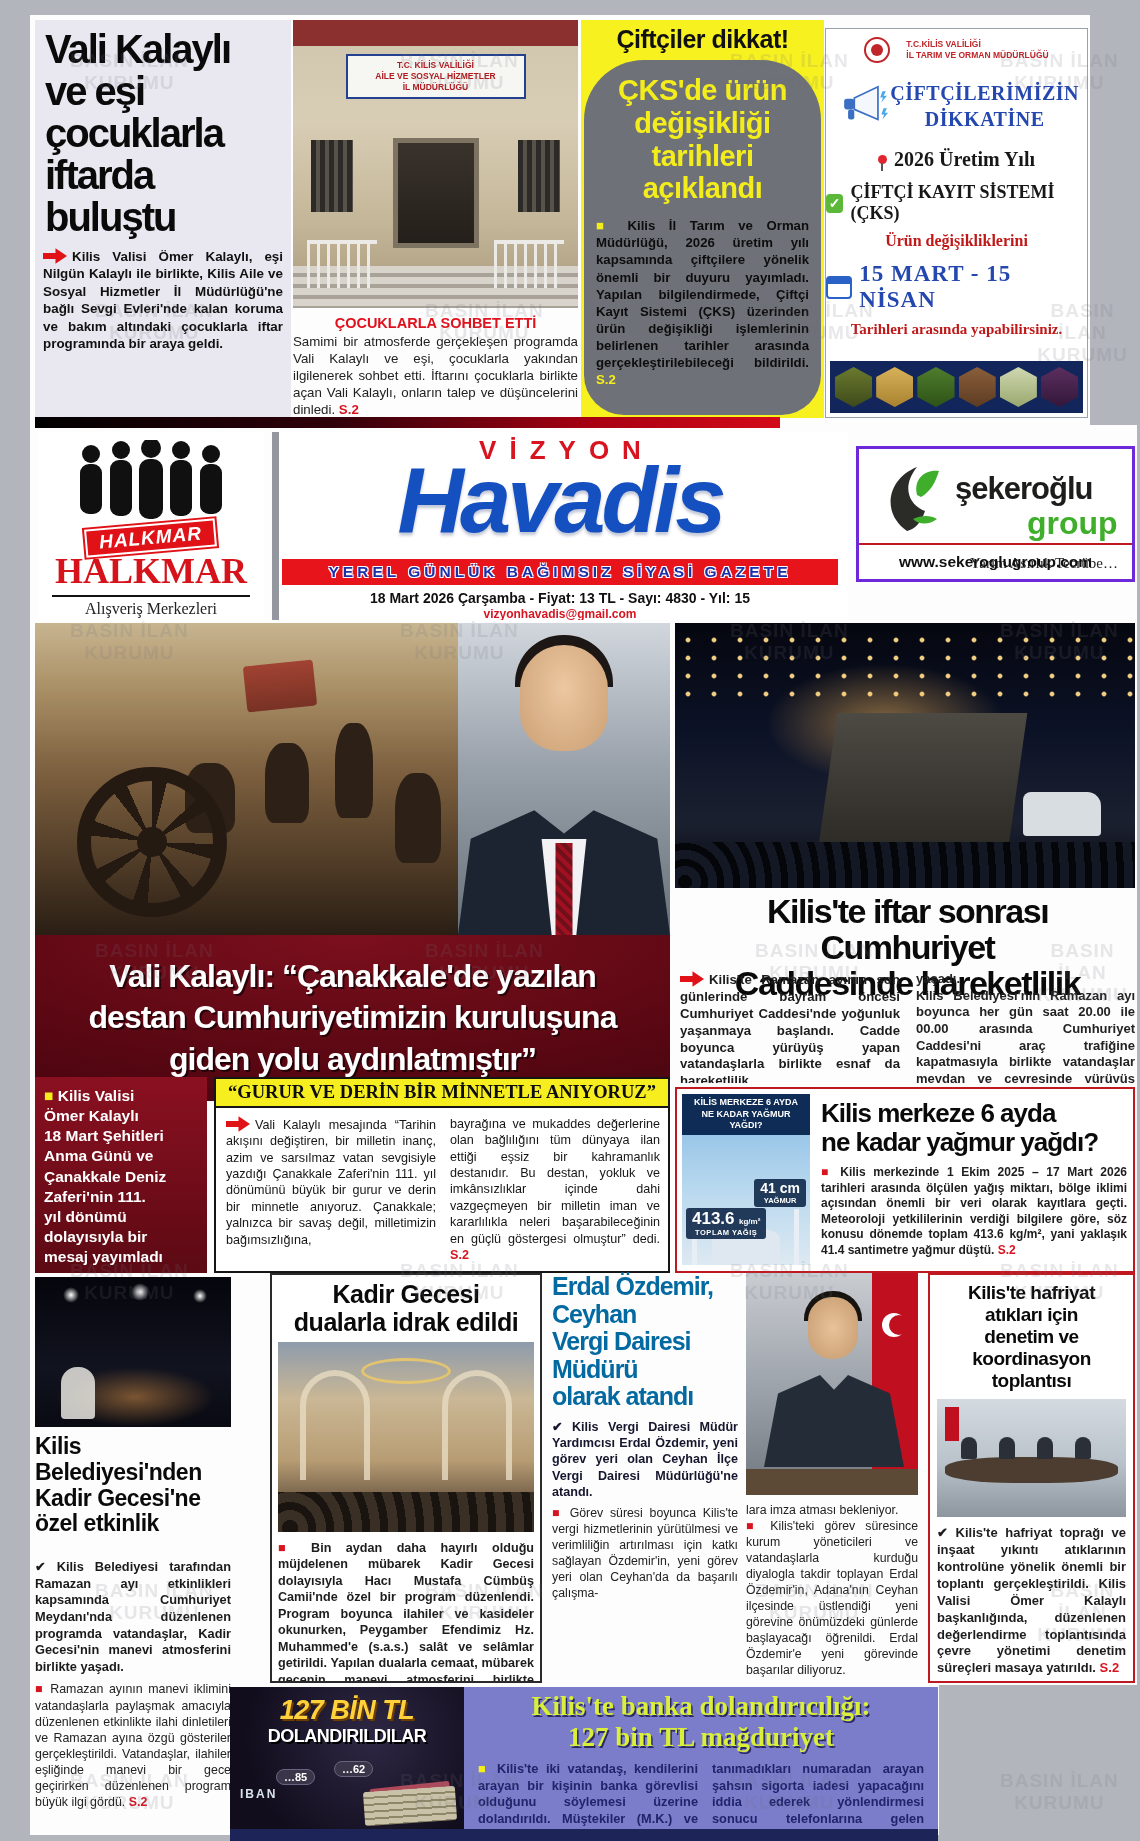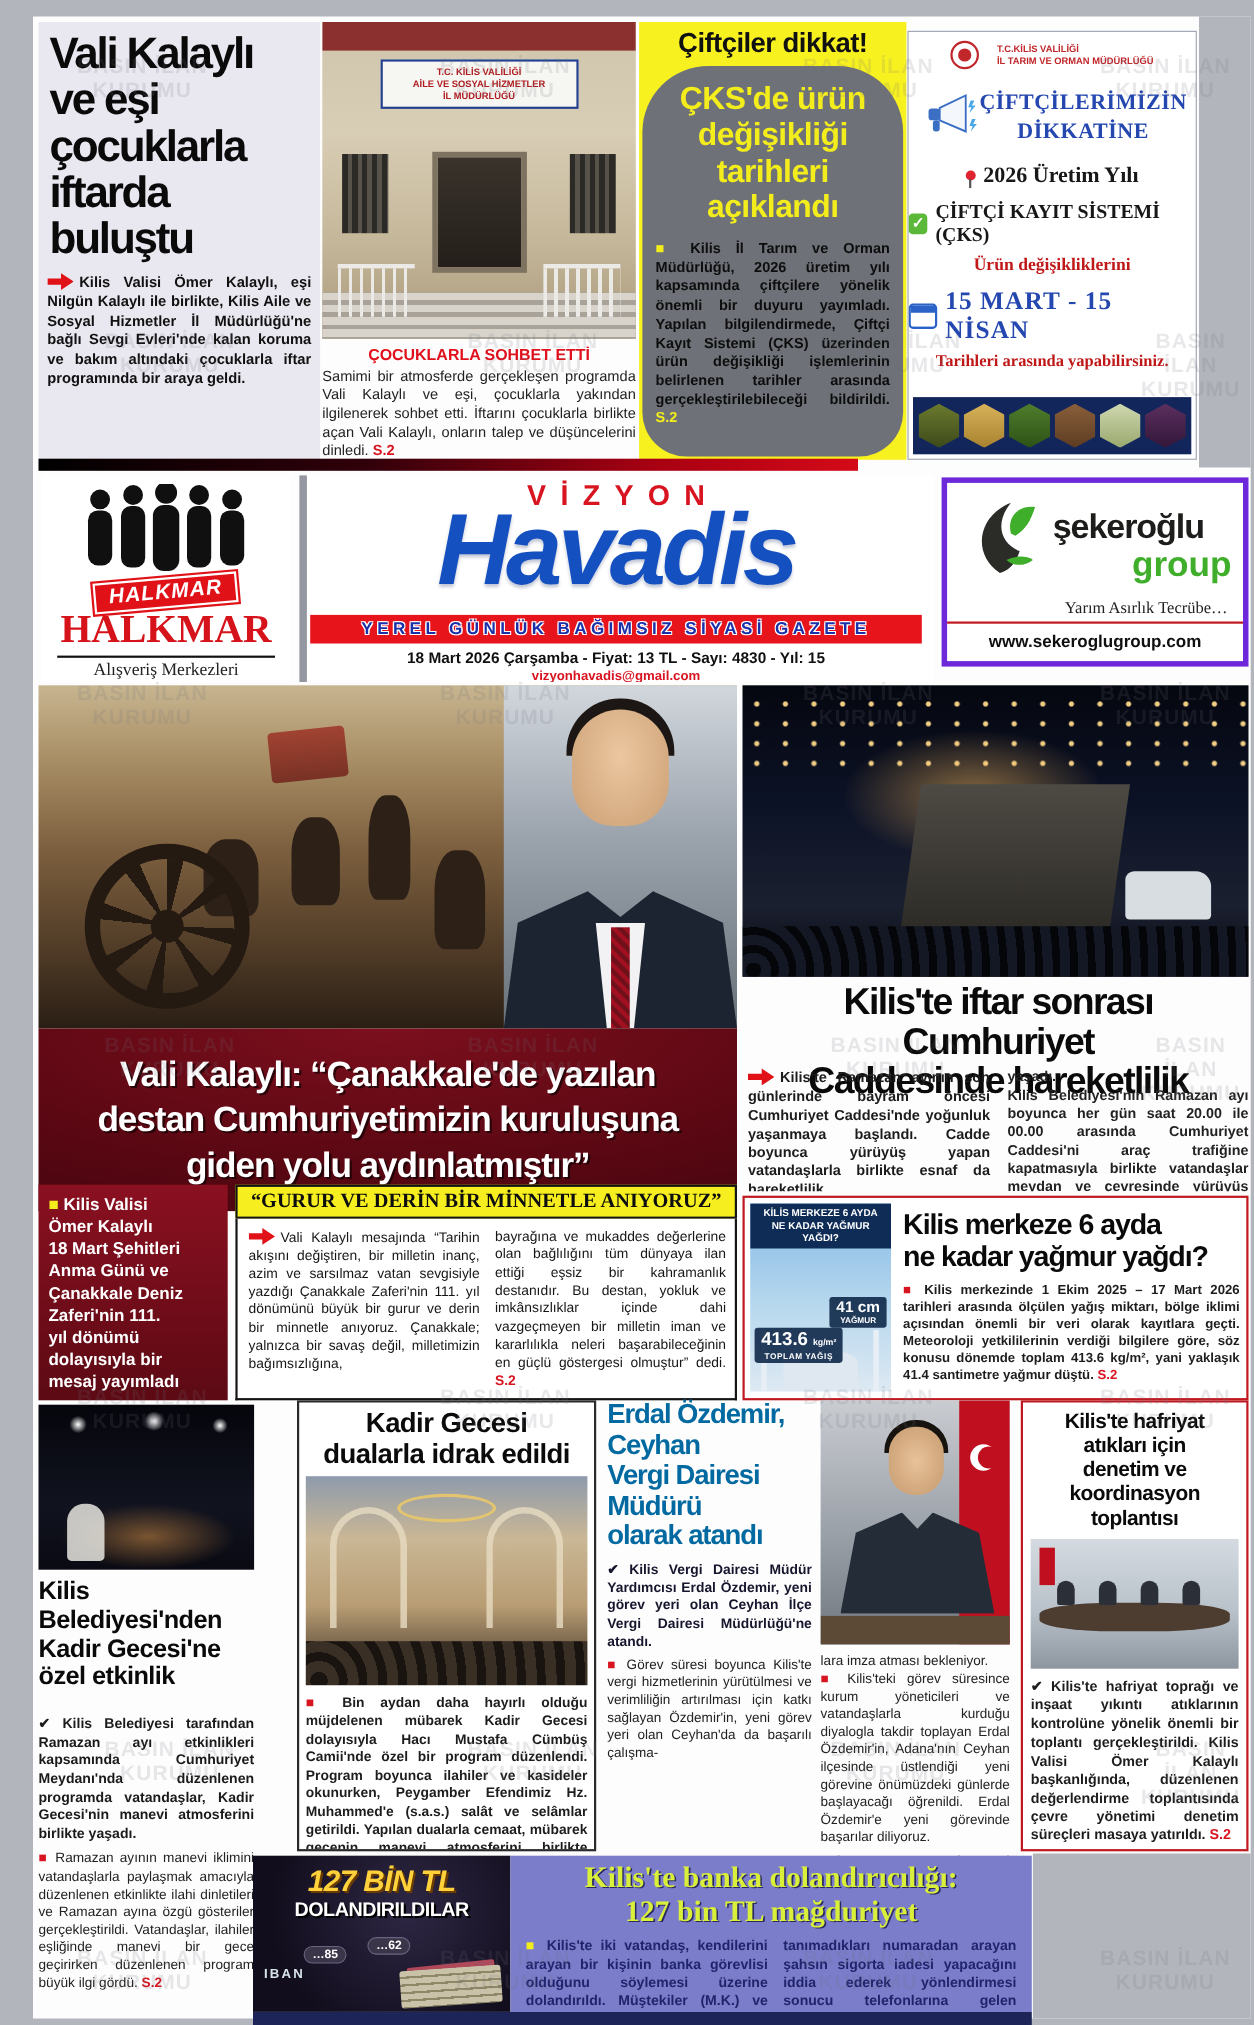--- a/index.html
+++ b/index.html
@@ -69,21 +69,21 @@
   #halkmar .hname{color:#d6121a;font-weight:800;font-size:36px;font-family:"Liberation Serif",serif;margin-top:0;line-height:1.1}
   #halkmar .hsub{font-family:"Liberation Serif",serif;font-size:16px;color:#222;border-top:2px solid #111;margin:3px 14px 0;padding-top:3px}
   #mast{left:242px;top:417px;width:576px;height:188px;background:#fff;overflow:hidden}
   #mast .gbar{position:absolute;left:0;top:0;width:7px;height:100%;background:#9597a0}
   #mast .viz{text-align:center;color:#d81420;font-weight:800;font-size:26px;letter-spacing:13px;margin-top:3px;text-indent:13px}
   #mast .hav{text-align:center;font-size:92px;font-weight:700;font-style:italic;letter-spacing:-4px;line-height:.92;color:#1550c0;margin-top:-8px;text-shadow:0 3px 3px rgba(10,30,90,.25)}
   #mast .tagstrip{position:absolute;left:10px;right:10px;top:127px;height:26px;background:#e8141c;display:flex;align-items:center;justify-content:center}
   #mast .tag{color:#1b2fa8;font-weight:800;font-size:15.5px;letter-spacing:4px;text-shadow:-1px -1px 0 #fff,1px -1px 0 #fff,-1px 1px 0 #fff,1px 1px 0 #fff}
   #mast .issue{position:absolute;top:158px;width:100%;text-align:center;font-weight:700;font-size:14px;color:#101010}
   #mast .email{position:absolute;top:175px;width:100%;text-align:center;font-weight:700;font-size:12px;color:#d81420}
-  #seker{left:826px;top:419px;width:279px;height:172px;background:#fff;border:5px solid #6d28d9;overflow:hidden}
+  #seker{left:826px;top:431px;width:279px;height:136px;background:#fff;border:3px solid #6d28d9;overflow:hidden}
   #seker .sname{position:absolute;left:96px;top:22px;font-size:31px;font-weight:800;color:#1d1d1b;letter-spacing:-1px}
   #seker .sgroup{position:absolute;left:168px;top:56px;font-size:32px;font-weight:700;color:#3fae2a}
   #seker .stag{position:absolute;left:0;right:14px;top:106px;text-align:right;font-family:"Liberation Serif",serif;font-size:15px;color:#222}
   #seker .ssite{position:absolute;left:0;right:0;bottom:0;height:36px;border-top:2px solid #c01820;display:flex;align-items:center;justify-content:center;font-weight:800;font-size:15.5px;color:#101010}
 
   
   #battle{left:5px;top:608px;width:635px;height:312px;background:linear-gradient(180deg,#c7b590 0%,#ab9168 20%,#7c5f3e 48%,#4e3a26 78%,#2a1e14 100%);overflow:hidden}
   #battle .wheel{position:absolute;left:42px;bottom:18px;width:150px;height:150px;border-radius:50%;border:14px solid #241a12;background:repeating-conic-gradient(#241a12 0 14deg,rgba(0,0,0,0) 14deg 46deg)}
   #battle .wheel::after{content:"";position:absolute;left:46px;top:46px;width:30px;height:30px;border-radius:50%;background:#241a12}
   #battle .sj{position:absolute;background:#2d2117;border-radius:40% 40% 20% 20%}

